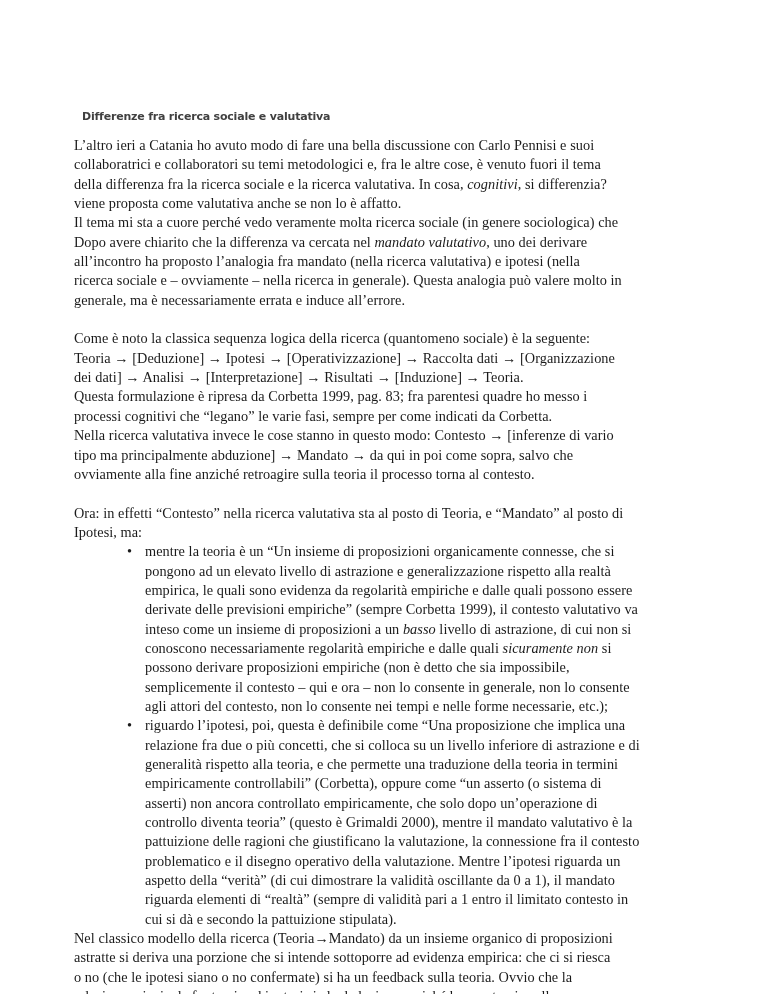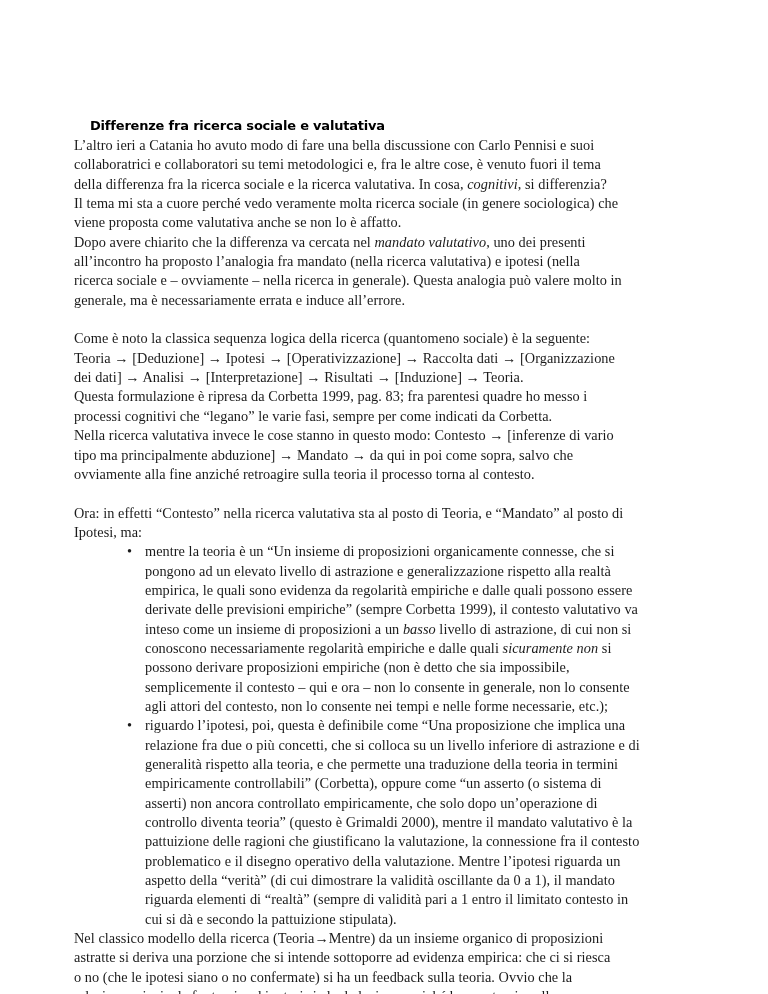--- a/index.html
+++ b/index.html
@@ -3,23 +3,23 @@
 <meta charset="utf-8">
 <style>
   html, body { margin: 0; padding: 0; background: #ffffff; }
   body { width: 768px; height: 994px; overflow: hidden; position: relative; }
   .page {
     position: absolute; left: 74px; top: 0; width: 630px;
     font-family: "DejaVu Serif", "Liberation Serif", serif;
     color: #1a1a1a;
   }
   h1 {
-    margin: 16px; position: absolute; top: 102px; left: 0;
+    margin: 8px; position: absolute; top: 102px; left: 0;
     font-family: "DejaVu Sans", "Liberation Sans", sans-serif;
-    font-size: 13px; font-weight: bold; letter-spacing: -0.2px; color: #000000;
+    font-size: 11px; font-weight: bold; letter-spacing: -0.2px; color: #404040;
     white-space: nowrap;
   }
   .body-text {
     position: absolute; top: 136px; left: 0; width: 636px;
     font-family: "Liberation Serif", "DejaVu Serif", serif;
     font-size: 14.3px; line-height: 19.35px; letter-spacing: 0.05px;
   }
   .line { display: block; white-space: nowrap; }
   .gap { display: block; height: 19.35px; }
   .indent { padding-left: 71px; }
@@ -32,23 +32,23 @@
 
 <div class="page">
   <h1>Differenze fra ricerca sociale e valutativa</h1>
 
   <div class="body-text">
 
     <div>
       <span class="line">L’altro ieri a Catania ho avuto modo di fare una bella discussione con Carlo Pennisi e suoi</span>
       <span class="line">collaboratrici e collaboratori su temi metodologici e, fra le altre cose, è venuto fuori il tema</span>
       <span class="line"><span>della differenza fra la ricerca sociale e la ricerca valutativa. In cosa, </span><em>cognitivi</em><span>, si differenzia?</span></span>
+      <span class="line">viene proposta come valutativa anche se non lo è affatto.</span>
       <span class="line">Il tema mi sta a cuore perché vedo veramente molta ricerca sociale (in genere sociologica) che</span>
-      <span class="line">viene proposta come valutativa anche se non lo è affatto.</span>
-      <span class="line"><span>Dopo avere chiarito che la differenza va cercata nel </span><em>mandato valutativo</em><span>, uno dei presenti</span></span>
+      <span class="line"><span>Dopo avere chiarito che la differenza va cercata nel </span><em>mandato valutativo</em><span>, uno dei derivare</span></span>
       <span class="line">all’incontro ha proposto l’analogia fra mandato (nella ricerca valutativa) e ipotesi (nella</span>
       <span class="line">ricerca sociale e – ovviamente – nella ricerca in generale). Questa analogia può valere molto in</span>
       <span class="line">generale, ma è necessariamente errata e induce all’errore.</span>
     </div>
     <span class="gap"></span>
 
     <div>
       <span class="line">Come è noto la classica sequenza logica della ricerca (quantomeno sociale) è la seguente:</span>
       <span class="line">Teoria → [Deduzione] → Ipotesi → [Operativizzazione] → Raccolta dati → [Organizzazione</span>
       <span class="line">dei dati] → Analisi → [Interpretazione] → Risultati → [Induzione] → Teoria.</span>
@@ -85,20 +85,20 @@
       <span class="line indent">asserti) non ancora controllato empiricamente, che solo dopo un’operazione di</span>
       <span class="line indent">controllo diventa teoria” (questo è Grimaldi 2000), mentre il mandato valutativo è la</span>
       <span class="line indent">pattuizione delle ragioni che giustificano la valutazione, la connessione fra il contesto</span>
       <span class="line indent">problematico e il disegno operativo della valutazione. Mentre l’ipotesi riguarda un</span>
       <span class="line indent">aspetto della “verità” (di cui dimostrare la validità oscillante da 0 a 1), il mandato</span>
       <span class="line indent">riguarda elementi di “realtà” (sempre di validità pari a 1 entro il limitato contesto in</span>
       <span class="line indent">cui si dà e secondo la pattuizione stipulata).</span>
     </div>
 
     <div>
-      <span class="line">Nel classico modello della ricerca (Teoria→Mentre) da un insieme organico di proposizioni</span>
+      <span class="line">Nel classico modello della ricerca (Teoria→Mandato) da un insieme organico di proposizioni</span>
       <span class="line">astratte si deriva una porzione che si intende sottoporre ad evidenza empirica: che ci si riesca</span>
       <span class="line">o no (che le ipotesi siano o no confermate) si ha un feedback sulla teoria. Ovvio che la</span>
       <span class="line">relazione principale fra teoria ed ipotesi sia la deduzione: poiché ho una teoria sulla</span>
 
     </div>
   </div>
 </div>
 
 </body></html>

